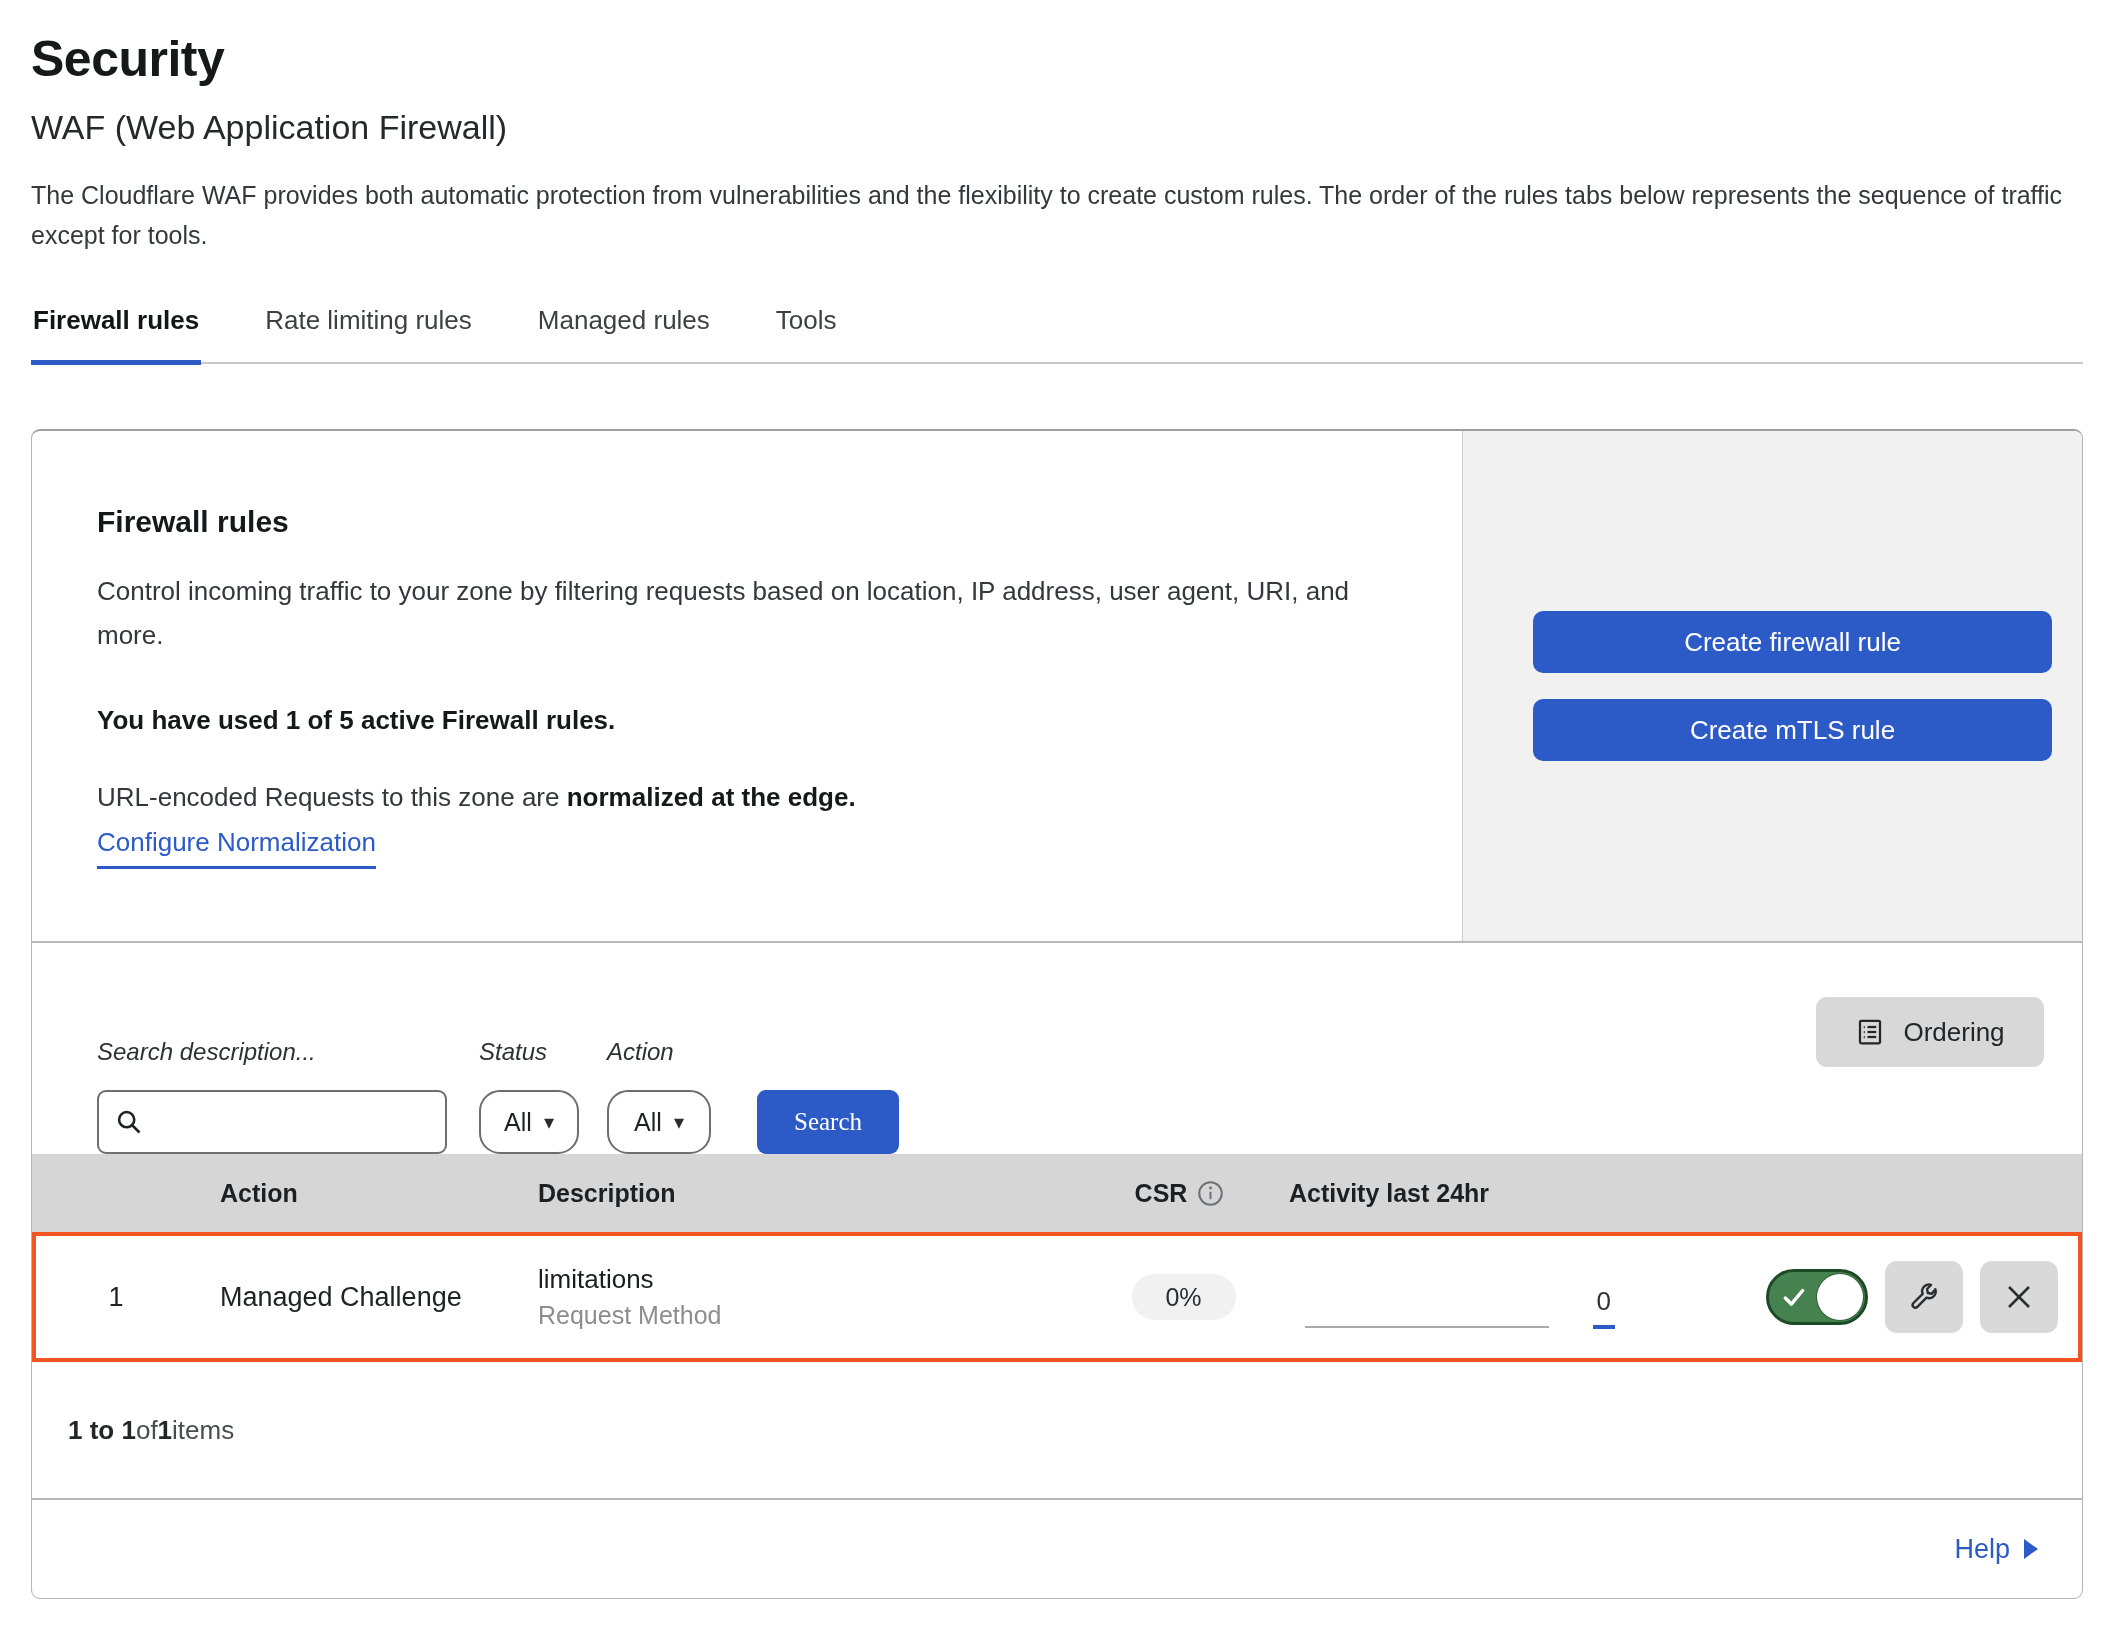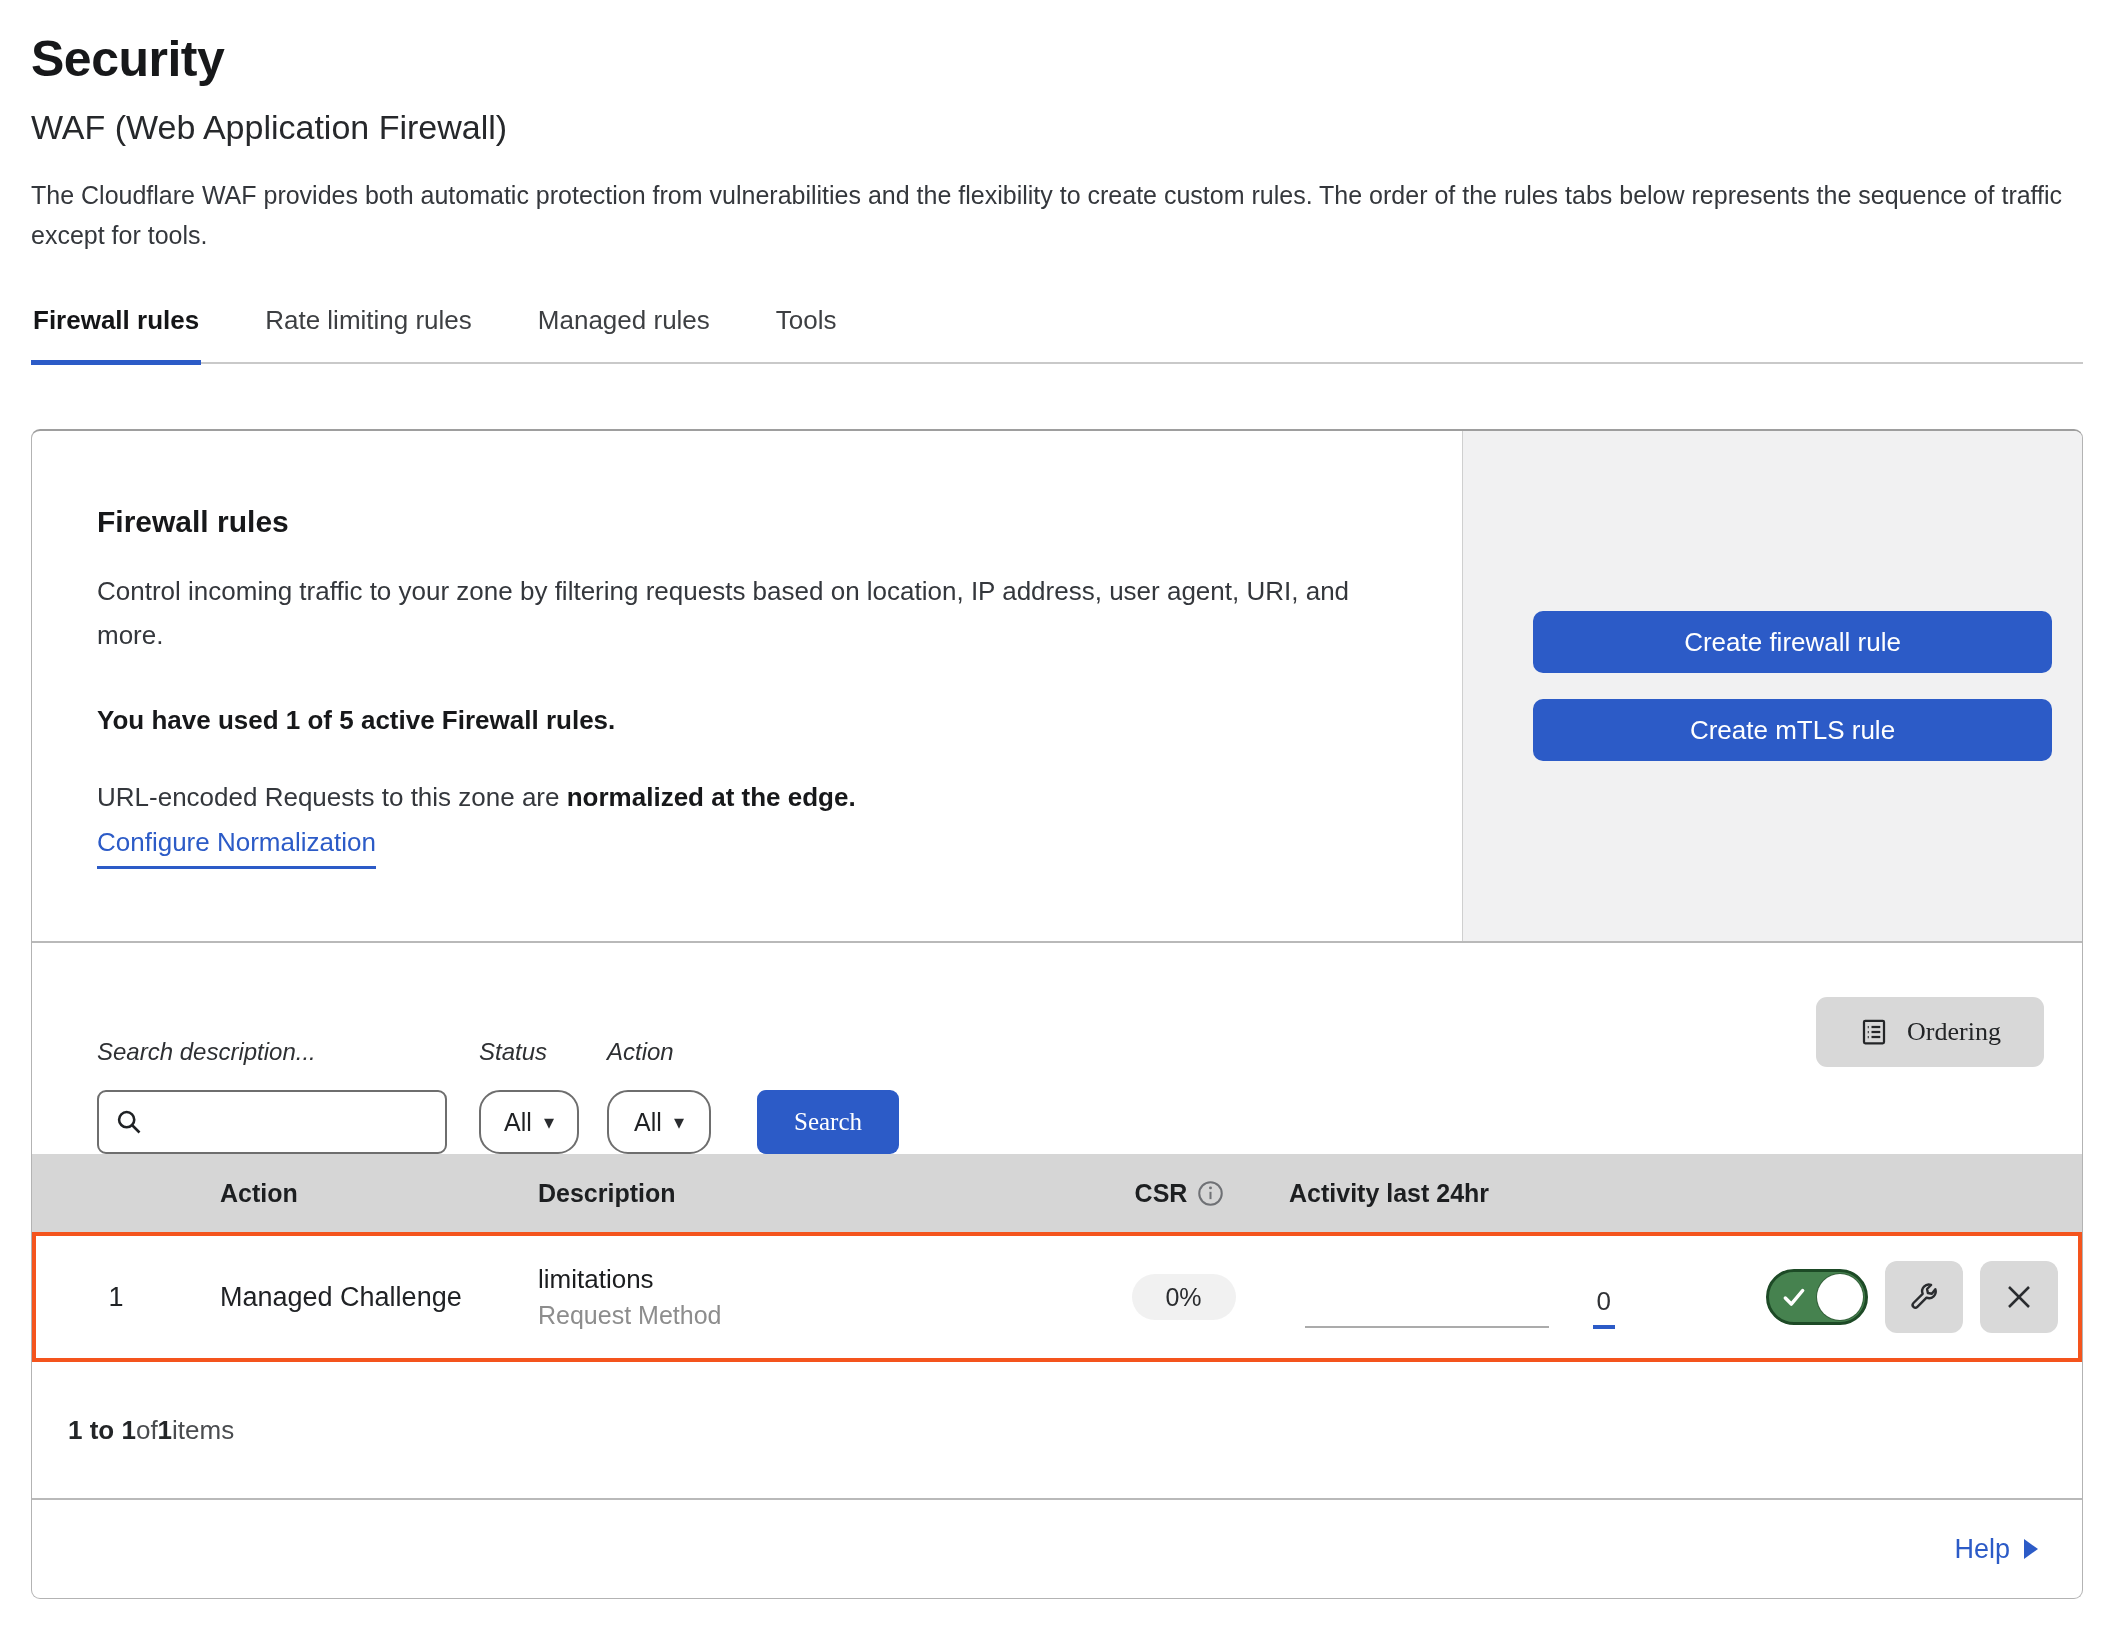--- a/index.html
+++ b/index.html
@@ -50,21 +50,21 @@
   .filter-field{display:flex;flex-direction:column;}
   .filter-label{font-size:24px;color:#2e3033;margin-bottom:24px;font-style:italic;}
   .search-box{width:350px;height:64px;border:2px solid #6e6e6e;border-radius:9px;display:flex;align-items:center;padding:0 16px;background:#fff;}
   .search-box input{border:none;outline:none;flex:1;font-size:25px;margin-left:14px;font-family:inherit;min-width:0;}
   .select-box{height:64px;border:2px solid #6e6e6e;border-radius:21px;background:#fff;display:flex;align-items:center;justify-content:center;gap:12px;font-size:25px;color:#1f2124;cursor:pointer;}
   .select-status{width:100px;margin-left:32px;}
   .select-action{width:104px;margin-left:28px;}
   .caret{font-size:20px;color:#2a2c2f;line-height:1;}
   .btn-search{margin-left:46px;width:142px;height:64px;background:var(--accent-blue);color:#fff;font-size:25px;border:none;border-radius:9px;cursor:pointer;font-family:Liberation Serif, serif;}
   .btn-ordering{position:absolute;right:38px;top:54px;height:70px;width:228px;background:#d8d8d8;border:none;border-radius:11px;
-    display:flex;align-items:center;justify-content:center;gap:18px;font-size:26px;color:#232527;cursor:pointer;font-family:Liberation Serif, serif;}
+    display:flex;align-items:center;justify-content:center;gap:18px;font-size:26px;color:#232527;cursor:pointer;font-family:Liberation Sans, sans-serif;}
 
   
   .thead{display:grid;grid-template-columns:160px 300px 580px 215px 330px 1fr;align-items:center;
     height:78px;background:#d6d6d6;font-size:25px;font-weight:700;color:#1d1f21;}
   .th-action{padding-left:28px;}
   .th-desc{padding-left:46px;}
   .th-csr{display:flex;align-items:center;justify-content:center;gap:10px;}
   .th-activity{padding-left:2px;}
 
   .trow{display:grid;grid-template-columns:160px 300px 580px 215px 330px 1fr;align-items:center;

